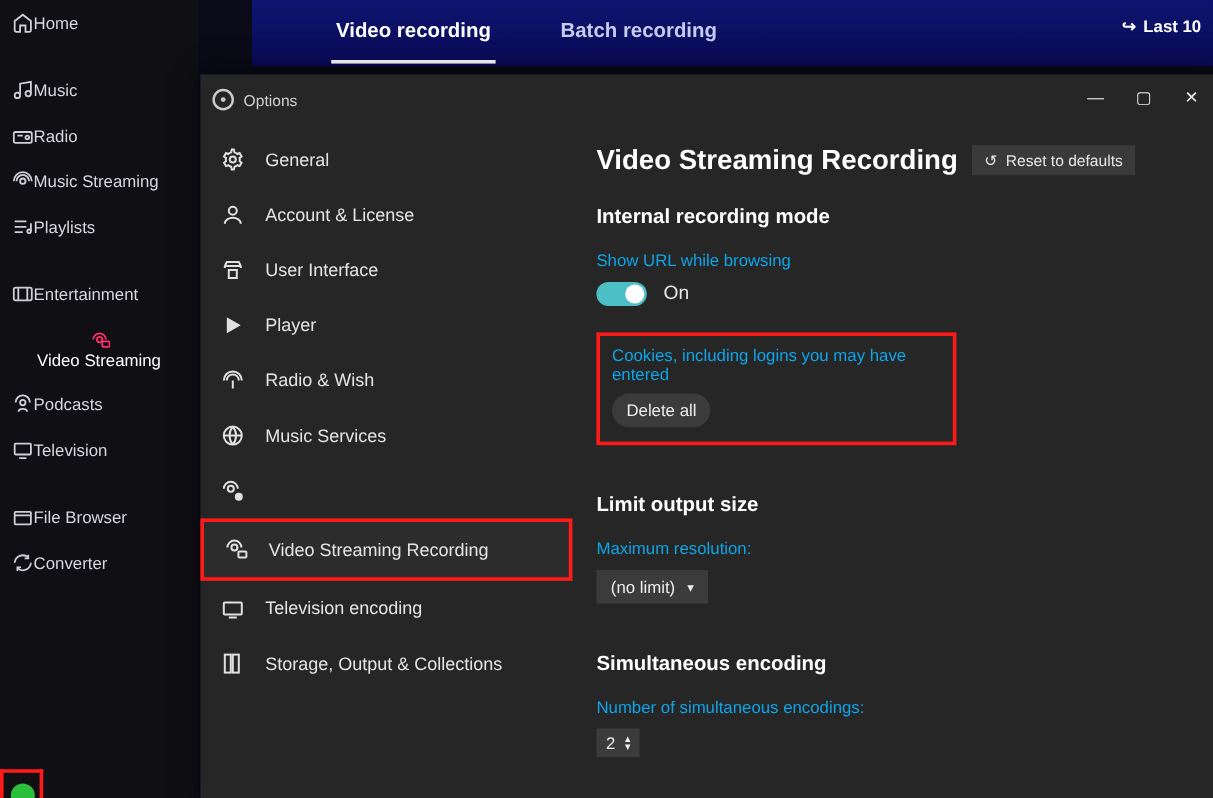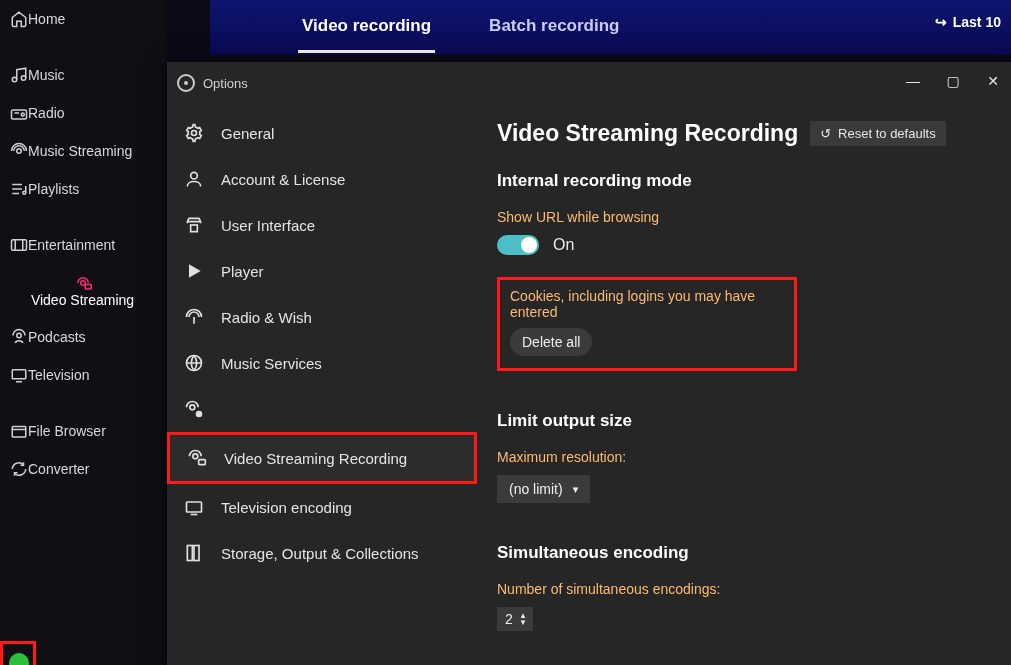--- a/index.html
+++ b/index.html
@@ -3,21 +3,21 @@
 <meta charset="utf-8">
 <style>
 * { margin: 0; padding: 0; box-sizing: border-box; font-family: "Segoe UI", Arial, sans-serif; }
 body { width: 1011px; height: 665px; overflow: hidden; background: #000; position: relative; }
 
 
 .app-bg { position: absolute; inset: 0; background: #0a0a18; }
 
 
 .top-header { position: absolute; top: 0; left: 210px; right: 0; height: 55px; background: linear-gradient(#0d1570, #0a0a55); display: flex; align-items: center; }
-.tabs-top { display: flex; gap: 50px; margin-left: 88px; }
+.tabs-top { display: flex; gap: 50px; margin-left: 66px; }
 .tab-top { color: #c8ccf0; font-size: 17px; font-weight: 600; padding: 14px 4px; cursor: pointer; }
 .tab-top.active { color: #fff; border-bottom: 3px solid #fff; }
 .last-btn { position: absolute; right: 10px; top: 14px; color: #fff; font-weight: 600; font-size: 14px; display: flex; align-items: center; gap: 6px; }
 
 
 .main-sidebar { position: absolute; top: 0; left: 0; width: 165px; height: 665px; background: #0f0f14; }
 .main-sidebar .item { display: flex; align-items: center; padding: 10px 10px; color: #d7d8dd; font-size: 14px; cursor: pointer; }
 .main-sidebar .item .mi-icon { width: 18px; height: 18px; flex: 0 0 18px; display: flex; align-items: center; justify-content: center; }
 .main-sidebar .item.active { color: #fff; flex-direction: column; }
 .main-sidebar .item.active .highlight-icon svg { stroke: #ff2d6b; fill: none; }
@@ -39,21 +39,21 @@
 .snav-item .sn-icon { width: 22px; height: 22px; flex: 0 0 22px; display: flex; align-items: center; justify-content: center; color: #e0e0e0; }
 .snav-item.selected { background: rgba(255,255,255,.03); }
 .red-box { border: 3px solid #ff1a1a; }
 
 
 .settings-content { flex: 1; padding: 58px 20px 20px 20px; color: #e8e8e8; position: relative; }
 .sc-title-row { display: flex; align-items: center; gap: 12px; }
 .sc-title { font-size: 23px; font-weight: 600; color: #fff; }
 .reset-btn { display: flex; align-items: center; gap: 7px; background: #3a3a3a; color: #e6e6e6; font-size: 13px; padding: 5px 10px; cursor: pointer; }
 .section-h { font-size: 17px; font-weight: 600; color: #fff; margin-top: 24px; }
-.field-label { font-size: 14px; color: #fdba74; margin-top: 18px; }
+.field-label { font-size: 14px; color: #0ea5e9; margin-top: 18px; }
 .toggle-row { display: flex; align-items: center; gap: 14px; margin-top: 10px; }
 .toggle { width: 42px; height: 20px; border-radius: 18px; background: #4bbfc5; position: relative; cursor: pointer; }
 .toggle .knob { position: absolute; right: 2px; top: 2px; width: 16px; height: 16px; border-radius: 50%; background: #fff; }
 .cookies-block { border: 3px solid #ff1a1a; padding: 8px 10px 12px 10px; margin-top: 22px; width: 300px; }
 .btn-std { display: inline-block; background: #3b3b3b; color: #eee; font-size: 14px; padding: 6px 12px; margin-top: 8px; cursor: pointer; border-radius: 14px; }
 .select-std { display: inline-flex; align-items: center; gap: 10px; background: #3b3b3b; color: #eee; font-size: 14px; padding: 6px 12px; margin-top: 10px; cursor: pointer; }
 .chev { font-size: 11px; }
 .stepper { display: inline-flex; align-items: center; background: #3b3b3b; color: #eee; font-size: 14px; padding: 4px 8px; margin-top: 10px; cursor: pointer; gap: 8px; }
 .stepper .arrows { display: flex; flex-direction: column; line-height: 7px; font-size: 9px; }
 

